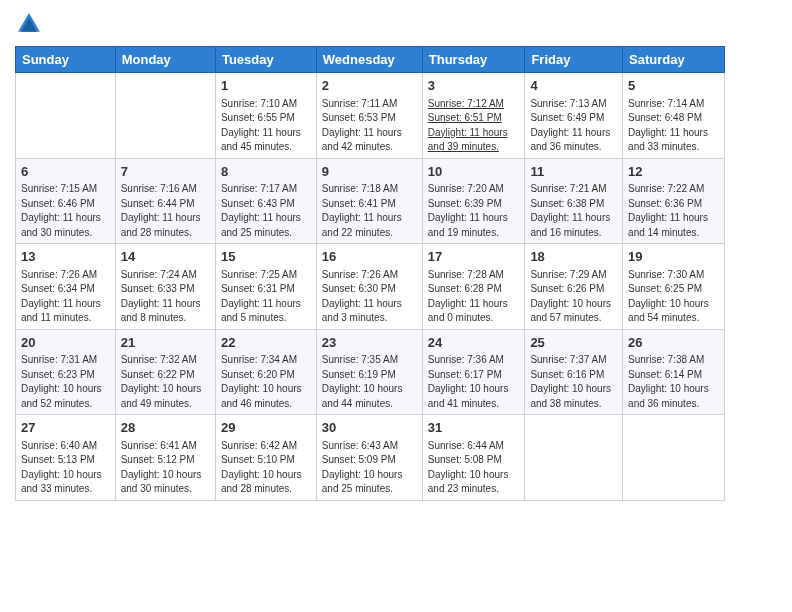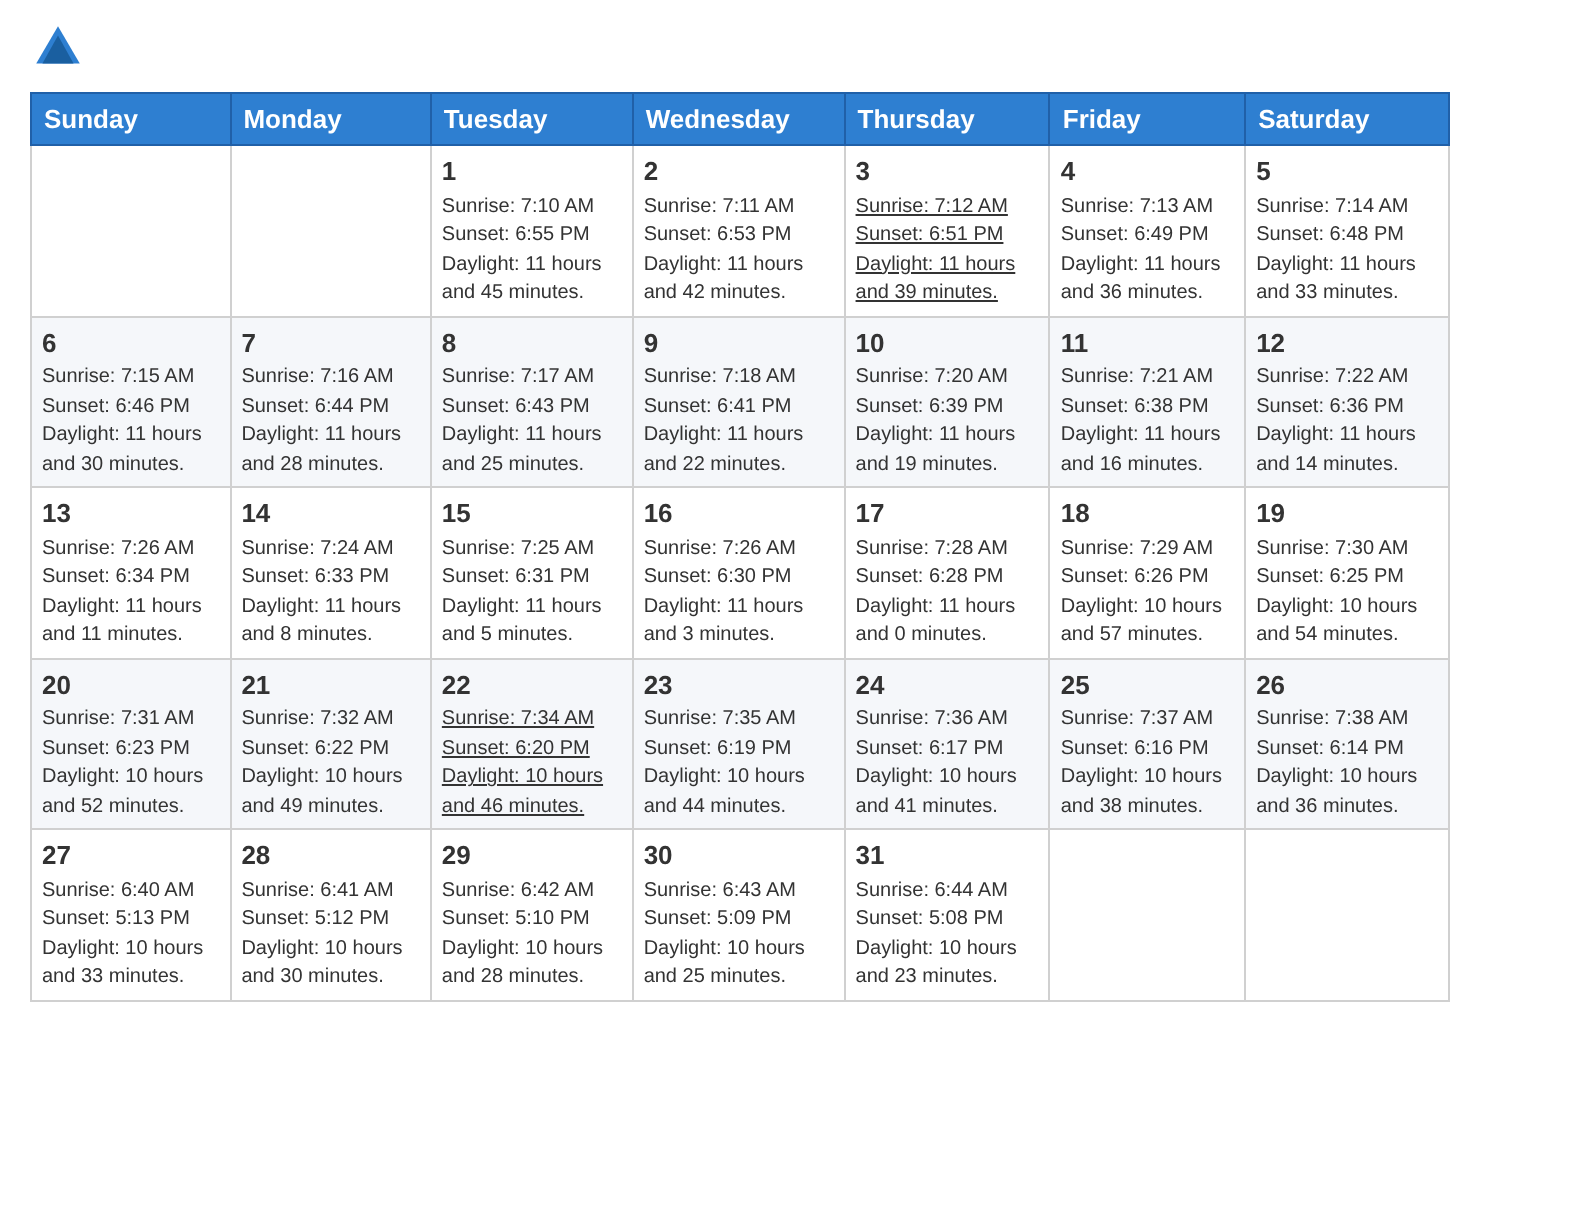--- a/index.html
+++ b/index.html
@@ -193,21 +193,21 @@
 Sunset: 6:25 PM
 Daylight: 10 hours and 54 minutes.</span></td>
         </tr>
         <tr>
           <td><span class="day-num">20</span><span class="day-info" style="white-space: pre-line;">Sunrise: 7:31 AM
 Sunset: 6:23 PM
 Daylight: 10 hours and 52 minutes.</span></td>
           <td><span class="day-num">21</span><span class="day-info" style="white-space: pre-line;">Sunrise: 7:32 AM
 Sunset: 6:22 PM
 Daylight: 10 hours and 49 minutes.</span></td>
-          <td><span class="day-num">22</span><span class="day-info" style="white-space: pre-line; text-decoration: underline;">Sunrise: 7:34 AM
+          <td><span class="day-num">22</span><span class="day-info" style="white-space: pre-line;">Sunrise: 7:34 AM
 Sunset: 6:20 PM
 Daylight: 10 hours and 46 minutes.</span></td>
           <td><span class="day-num">23</span><span class="day-info" style="white-space: pre-line;">Sunrise: 7:35 AM
 Sunset: 6:19 PM
 Daylight: 10 hours and 44 minutes.</span></td>
           <td><span class="day-num">24</span><span class="day-info" style="white-space: pre-line;">Sunrise: 7:36 AM
 Sunset: 6:17 PM
 Daylight: 10 hours and 41 minutes.</span></td>
           <td><span class="day-num">25</span><span class="day-info" style="white-space: pre-line;">Sunrise: 7:37 AM
 Sunset: 6:16 PM

